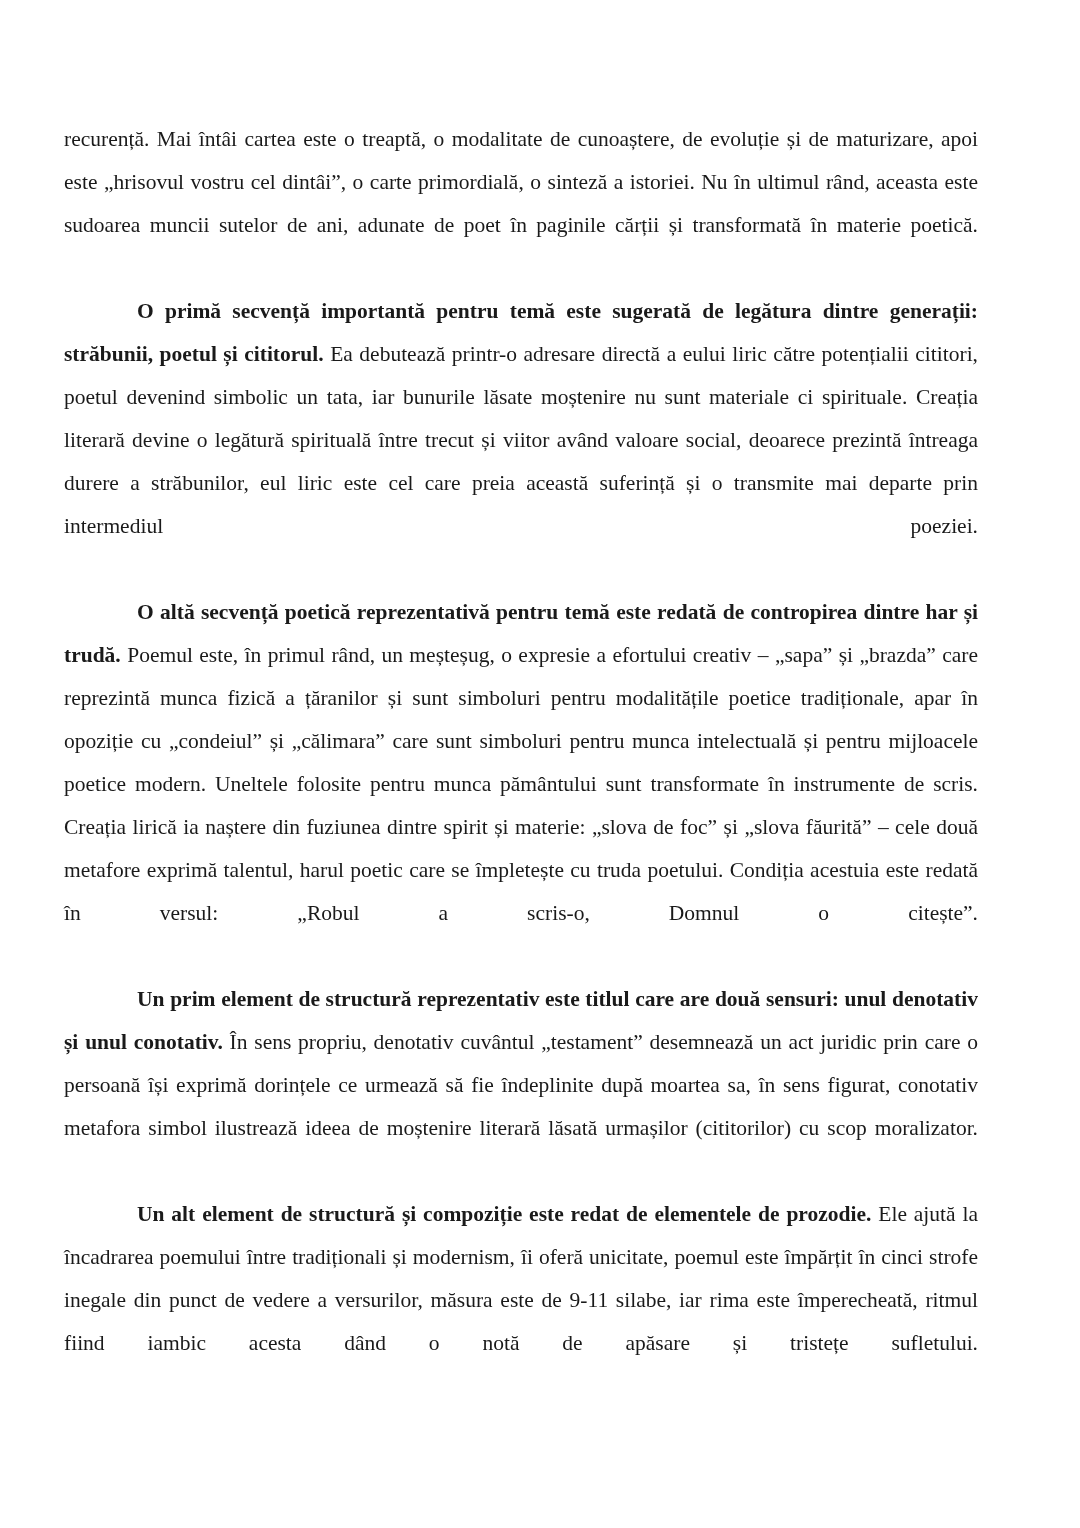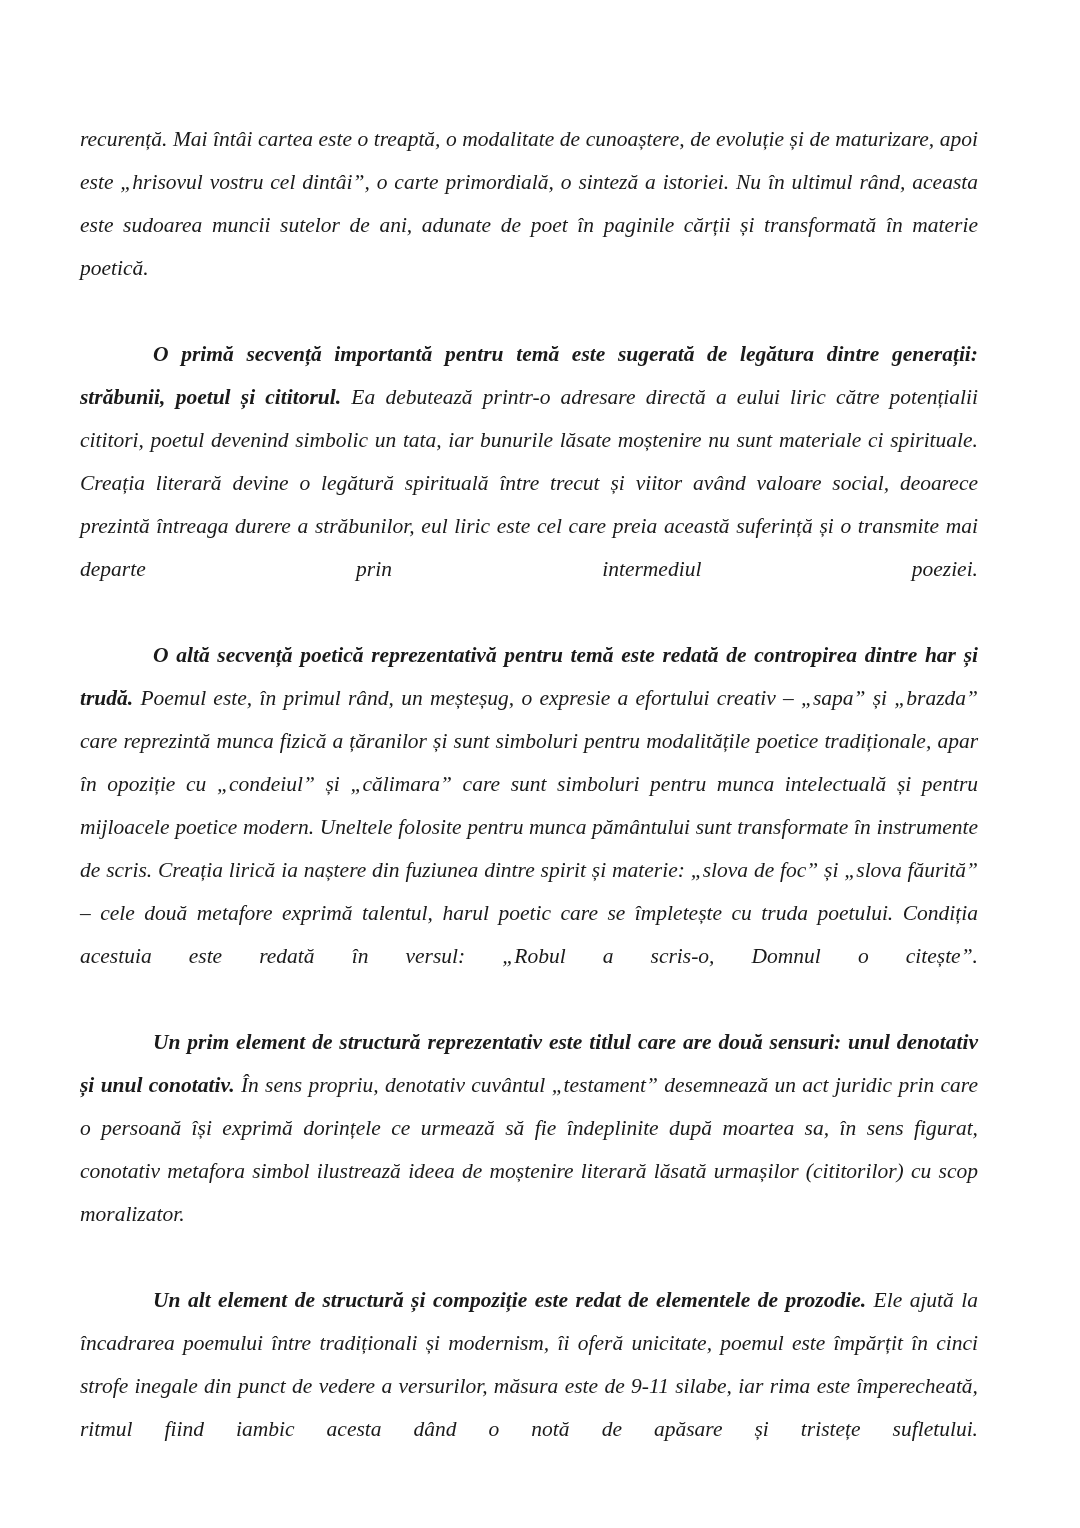--- a/index.html
+++ b/index.html
@@ -22,25 +22,24 @@
     width: 914px;
     font-family: "Liberation Serif", "DejaVu Serif", serif;
     font-size: 21.5px;
     line-height: 43px;
     color: #1a1a1a;
     text-align: justify;
     text-justify: inter-word;
     -webkit-font-smoothing: antialiased;
   }
   p.para {
-    margin: 0 0 0 16px;
+    margin: 0 0 0 0;
     text-align: justify;
     text-justify: inter-word;
     hyphens: none;
-    font-style: italic;
   }
   p.para.indent {
     text-indent: 73px;
   }
   p.para.first {
     text-indent: 0;
   }
   .lead {
     font-weight: bold;
   }

